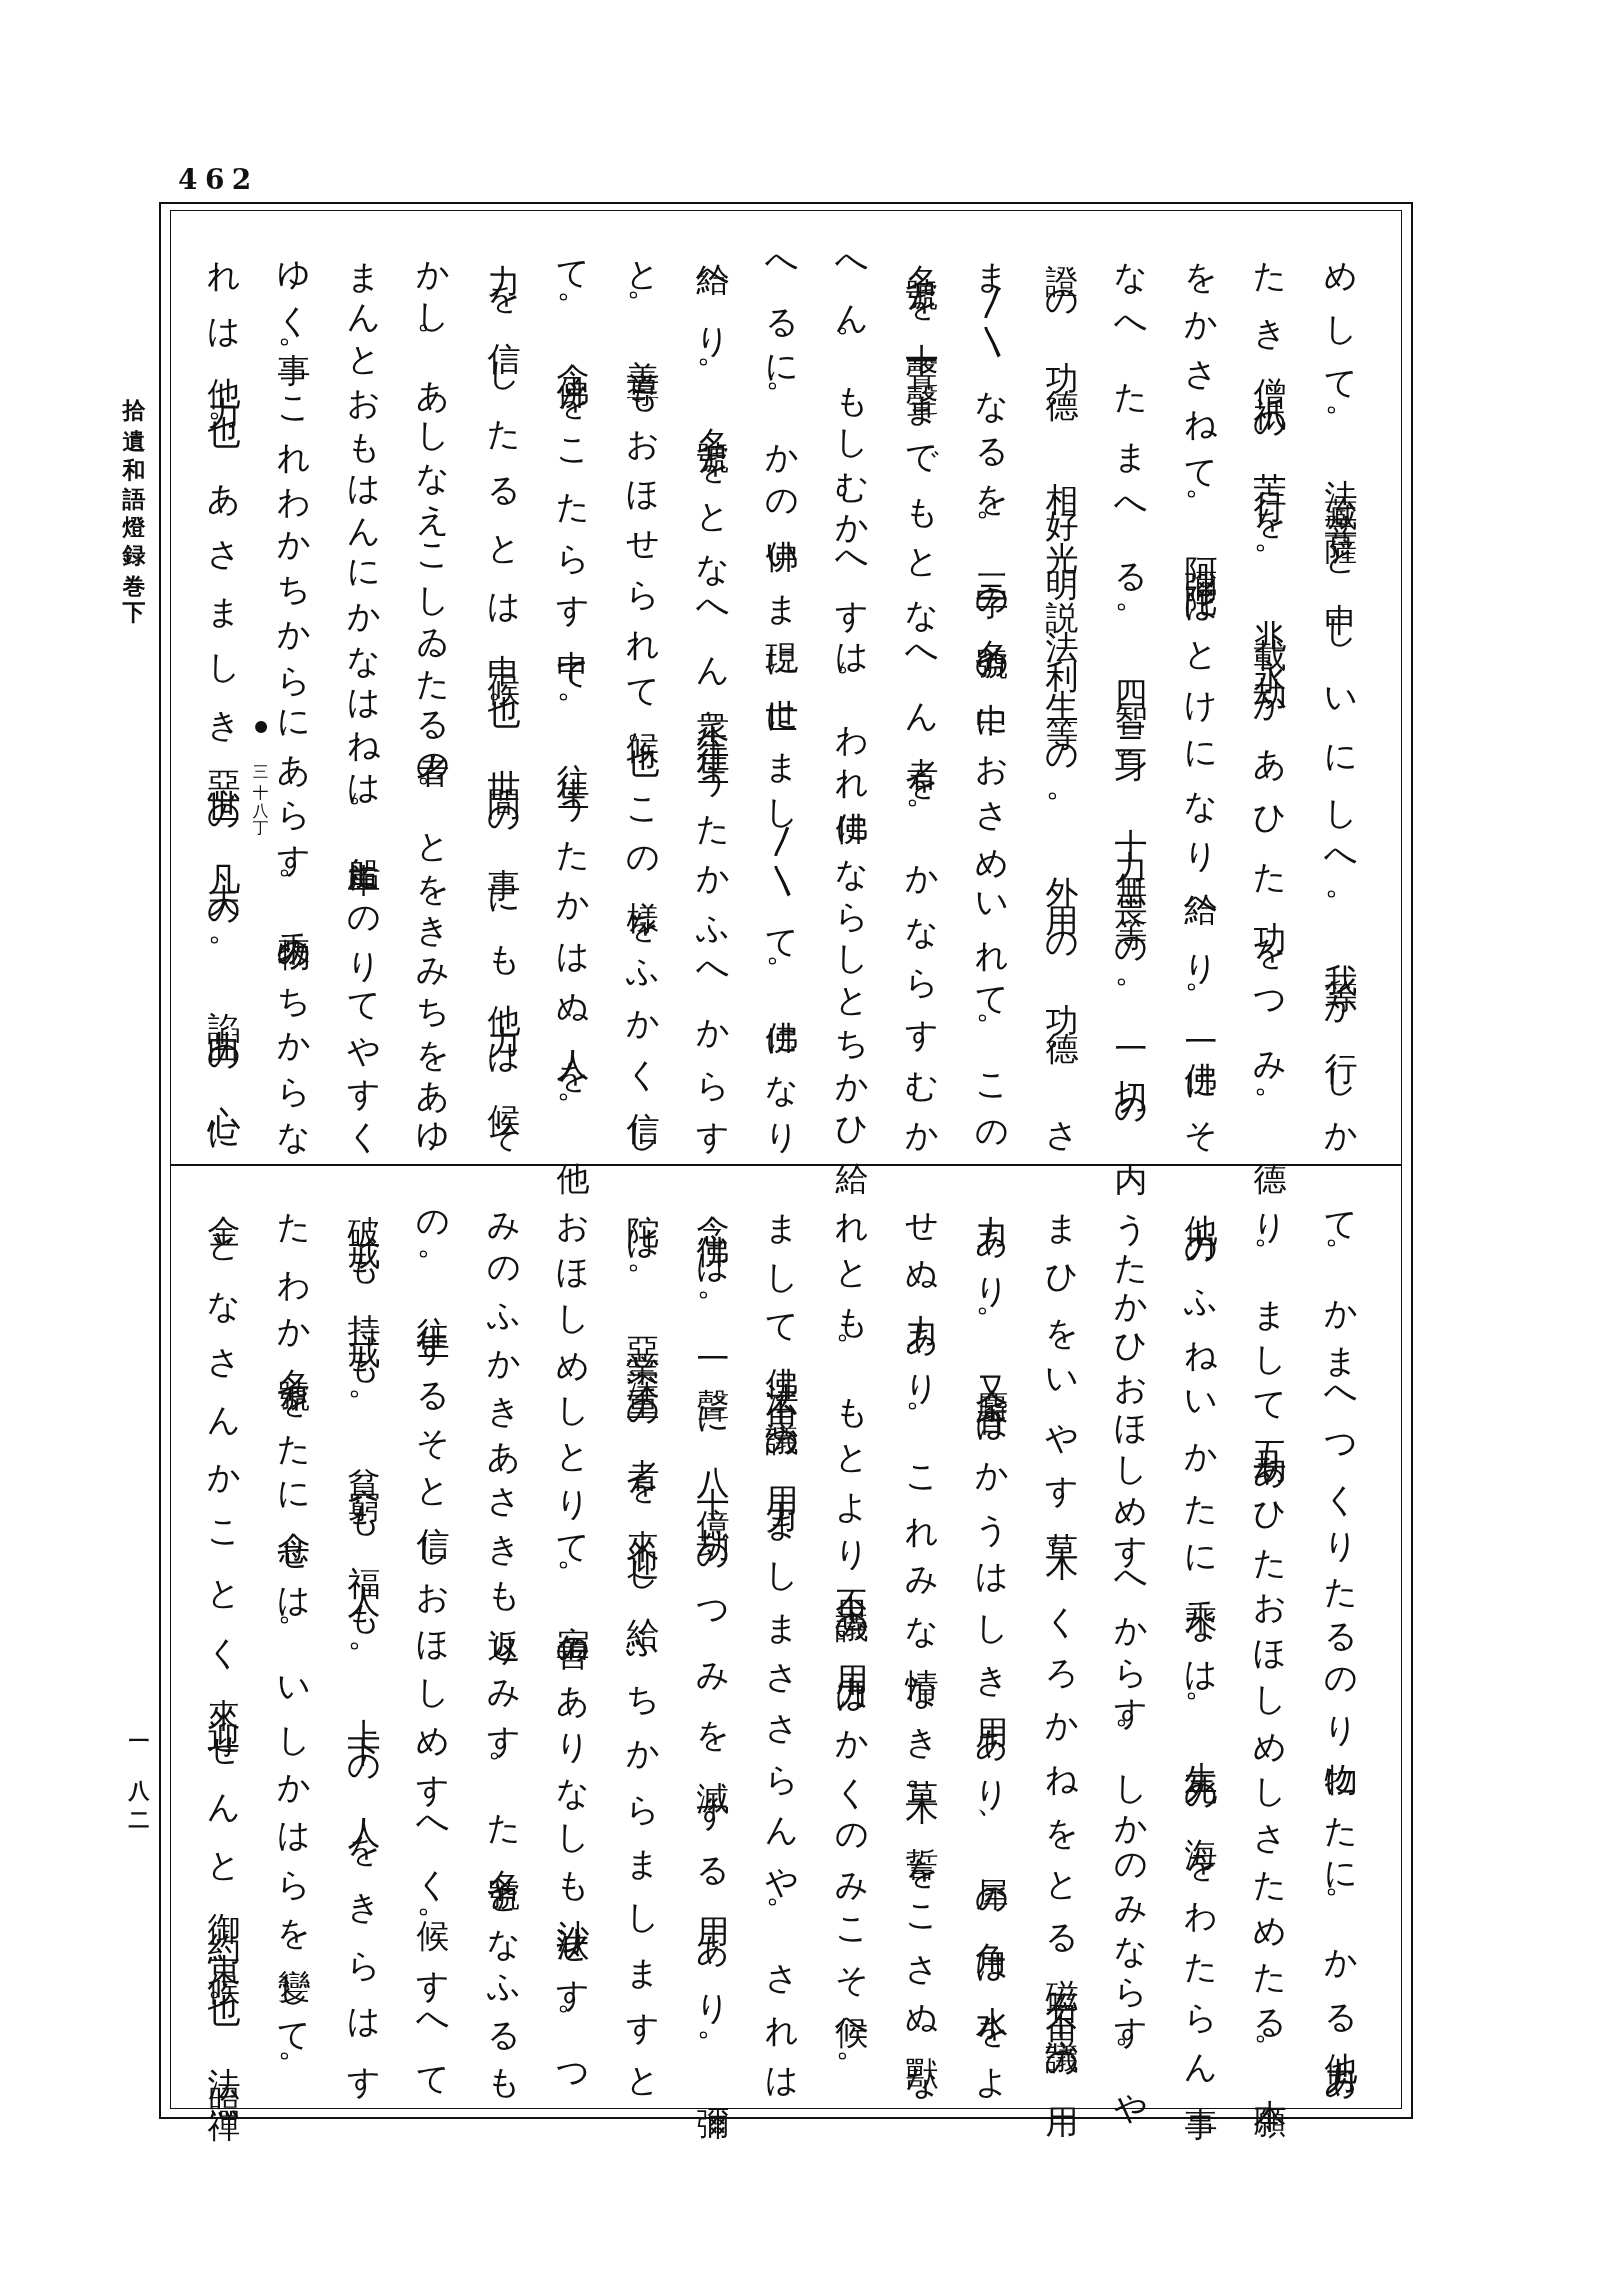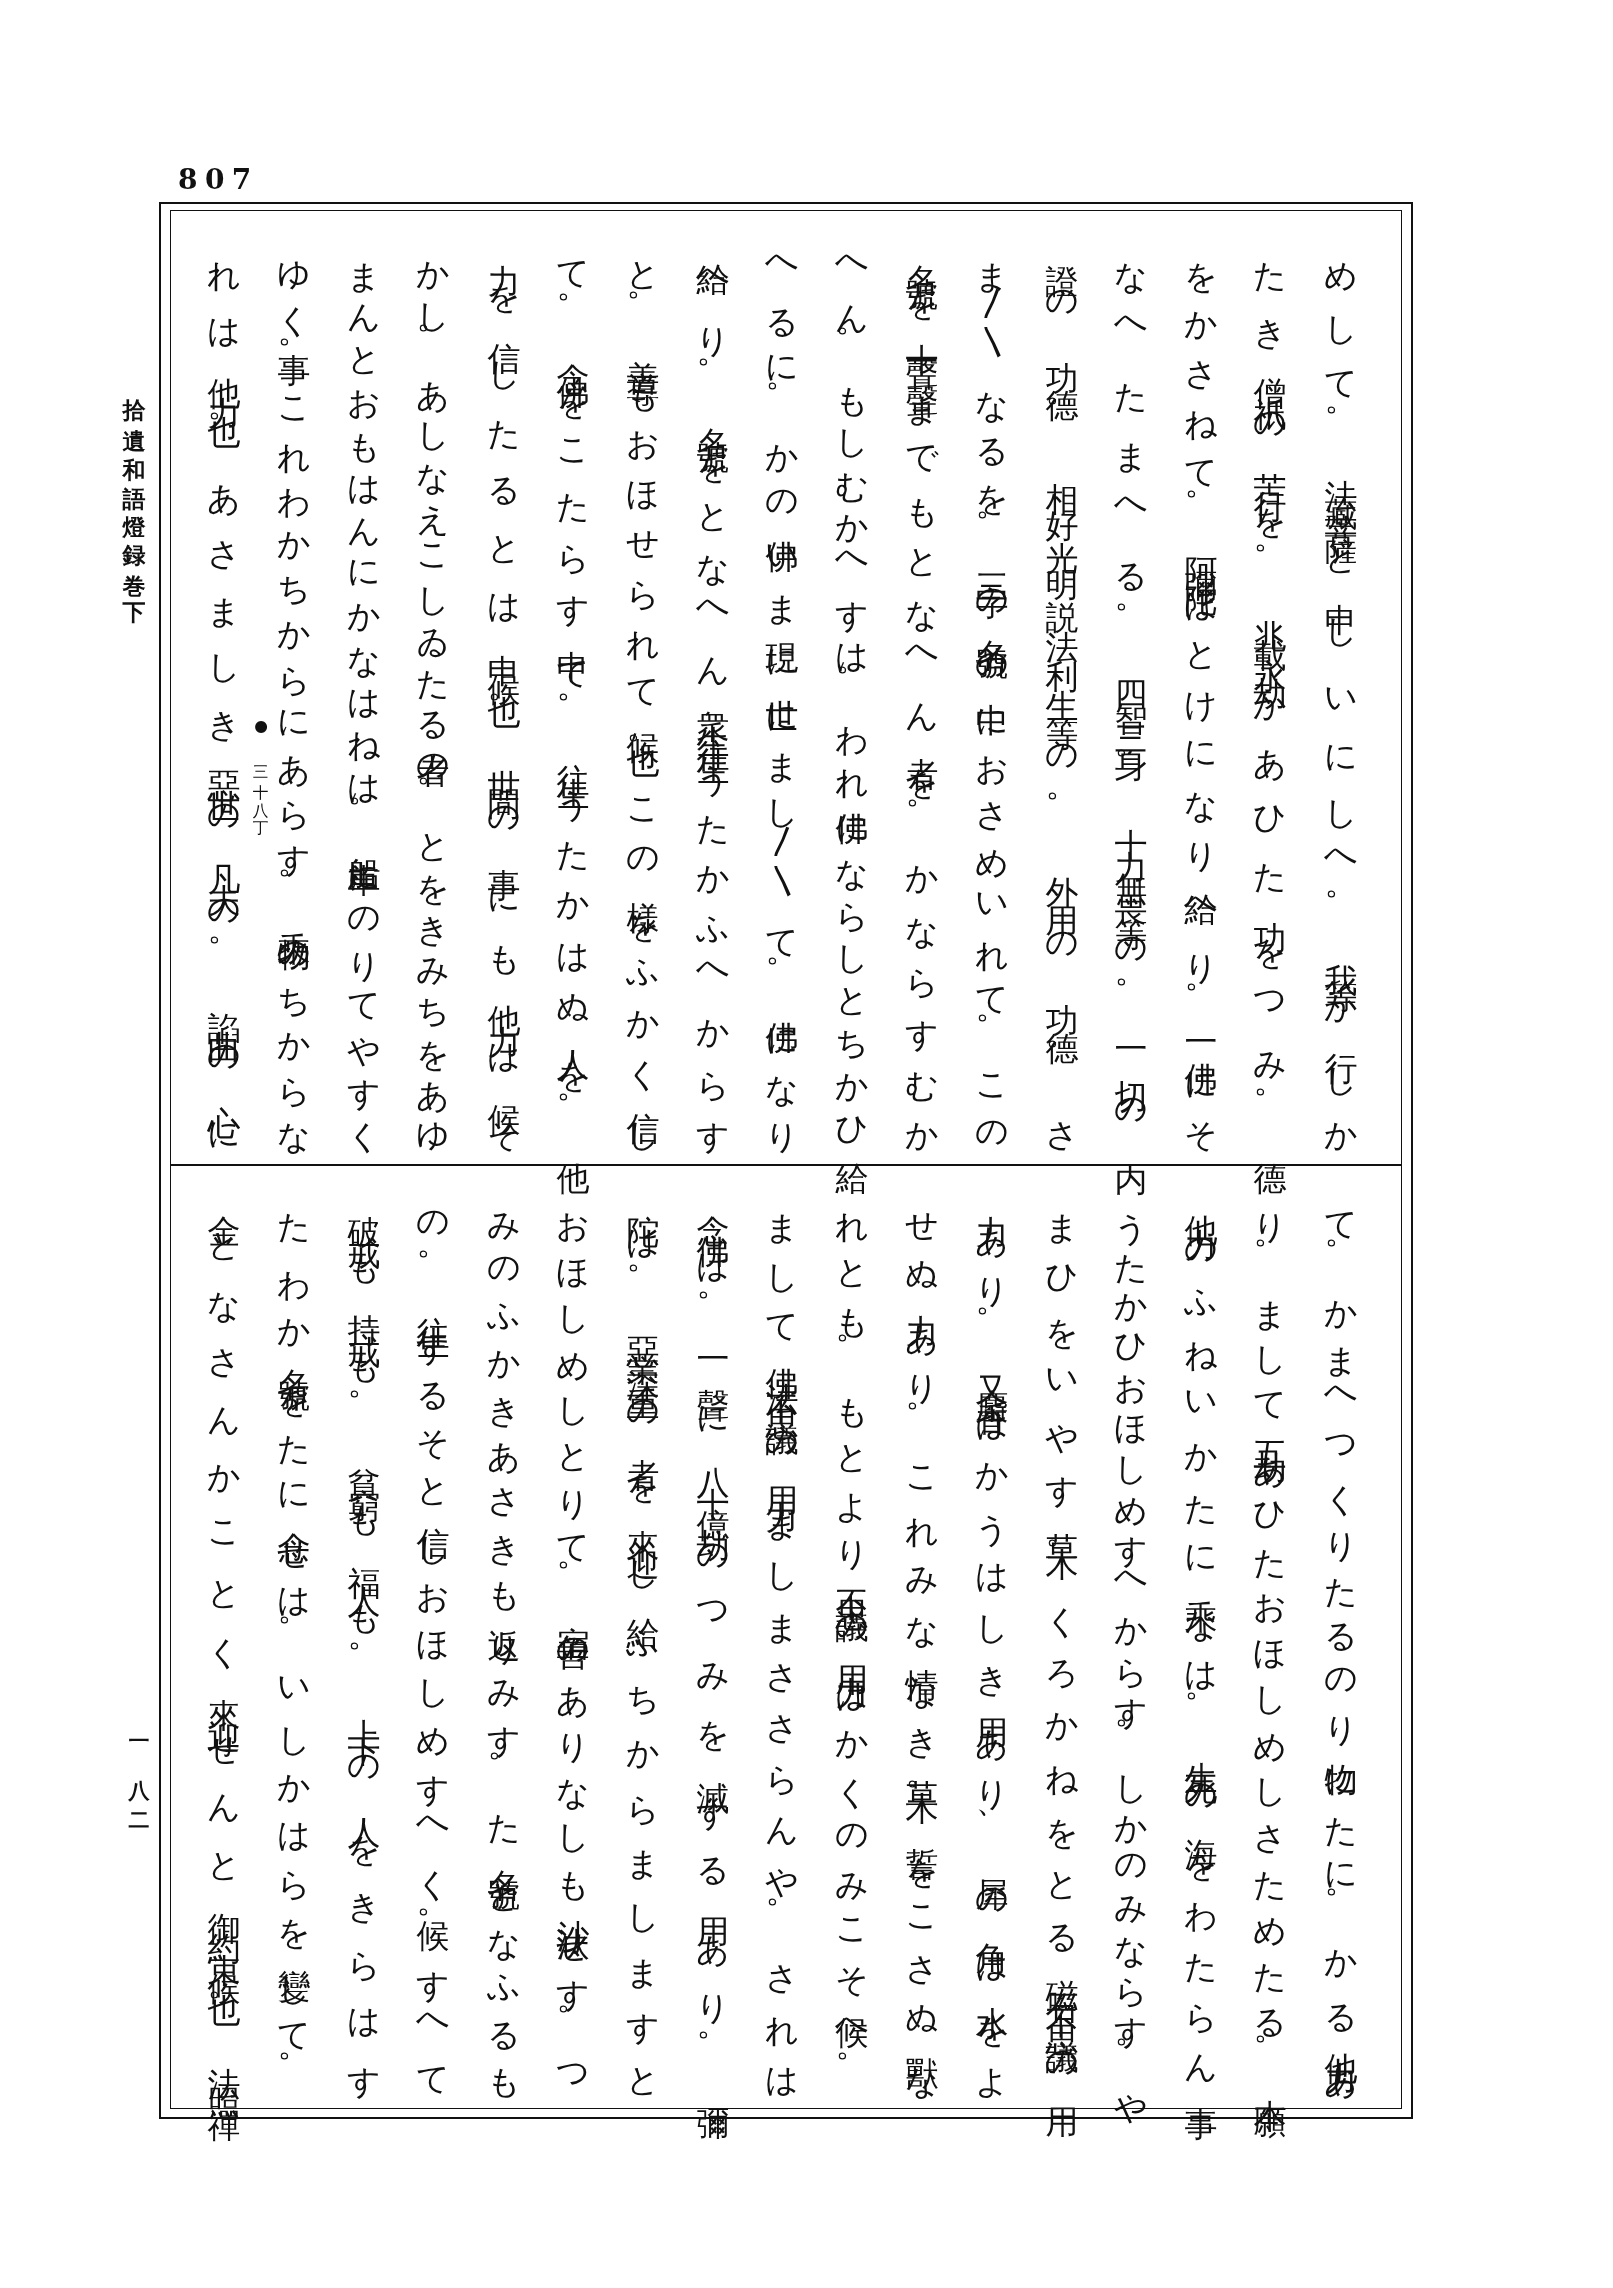--- a/index.html
+++ b/index.html
@@ -59,21 +59,21 @@
     writing-mode: vertical-rl; font-family: "DejaVu Serif", serif;
     font-size: 15.7px; line-height: 18.5px; letter-spacing: 0.9px; color: #111;
     text-align: justify; text-align-last: justify; white-space: nowrap;
   }
 </style>
 </head>
 <body>
 
 <div class="page">
 
-  <div class="page-number">807</div>
+  <div class="page-number">462</div>
   <div class="running-title">拾遺和語燈録巻下</div>
   <div class="folio">一八二</div>
 
   <div class="frame-outer"></div>
   <div class="frame-inner"></div>
   <div class="divider"></div>
 
   <div class="block upper">
     <div class="col c0">めして。法藏菩薩と申しゝいにしへ。我等か行しか</div>
     <div class="col c1">たき僧祇の苦行を。兆載永劫かあひた功をつみ。德</div>

